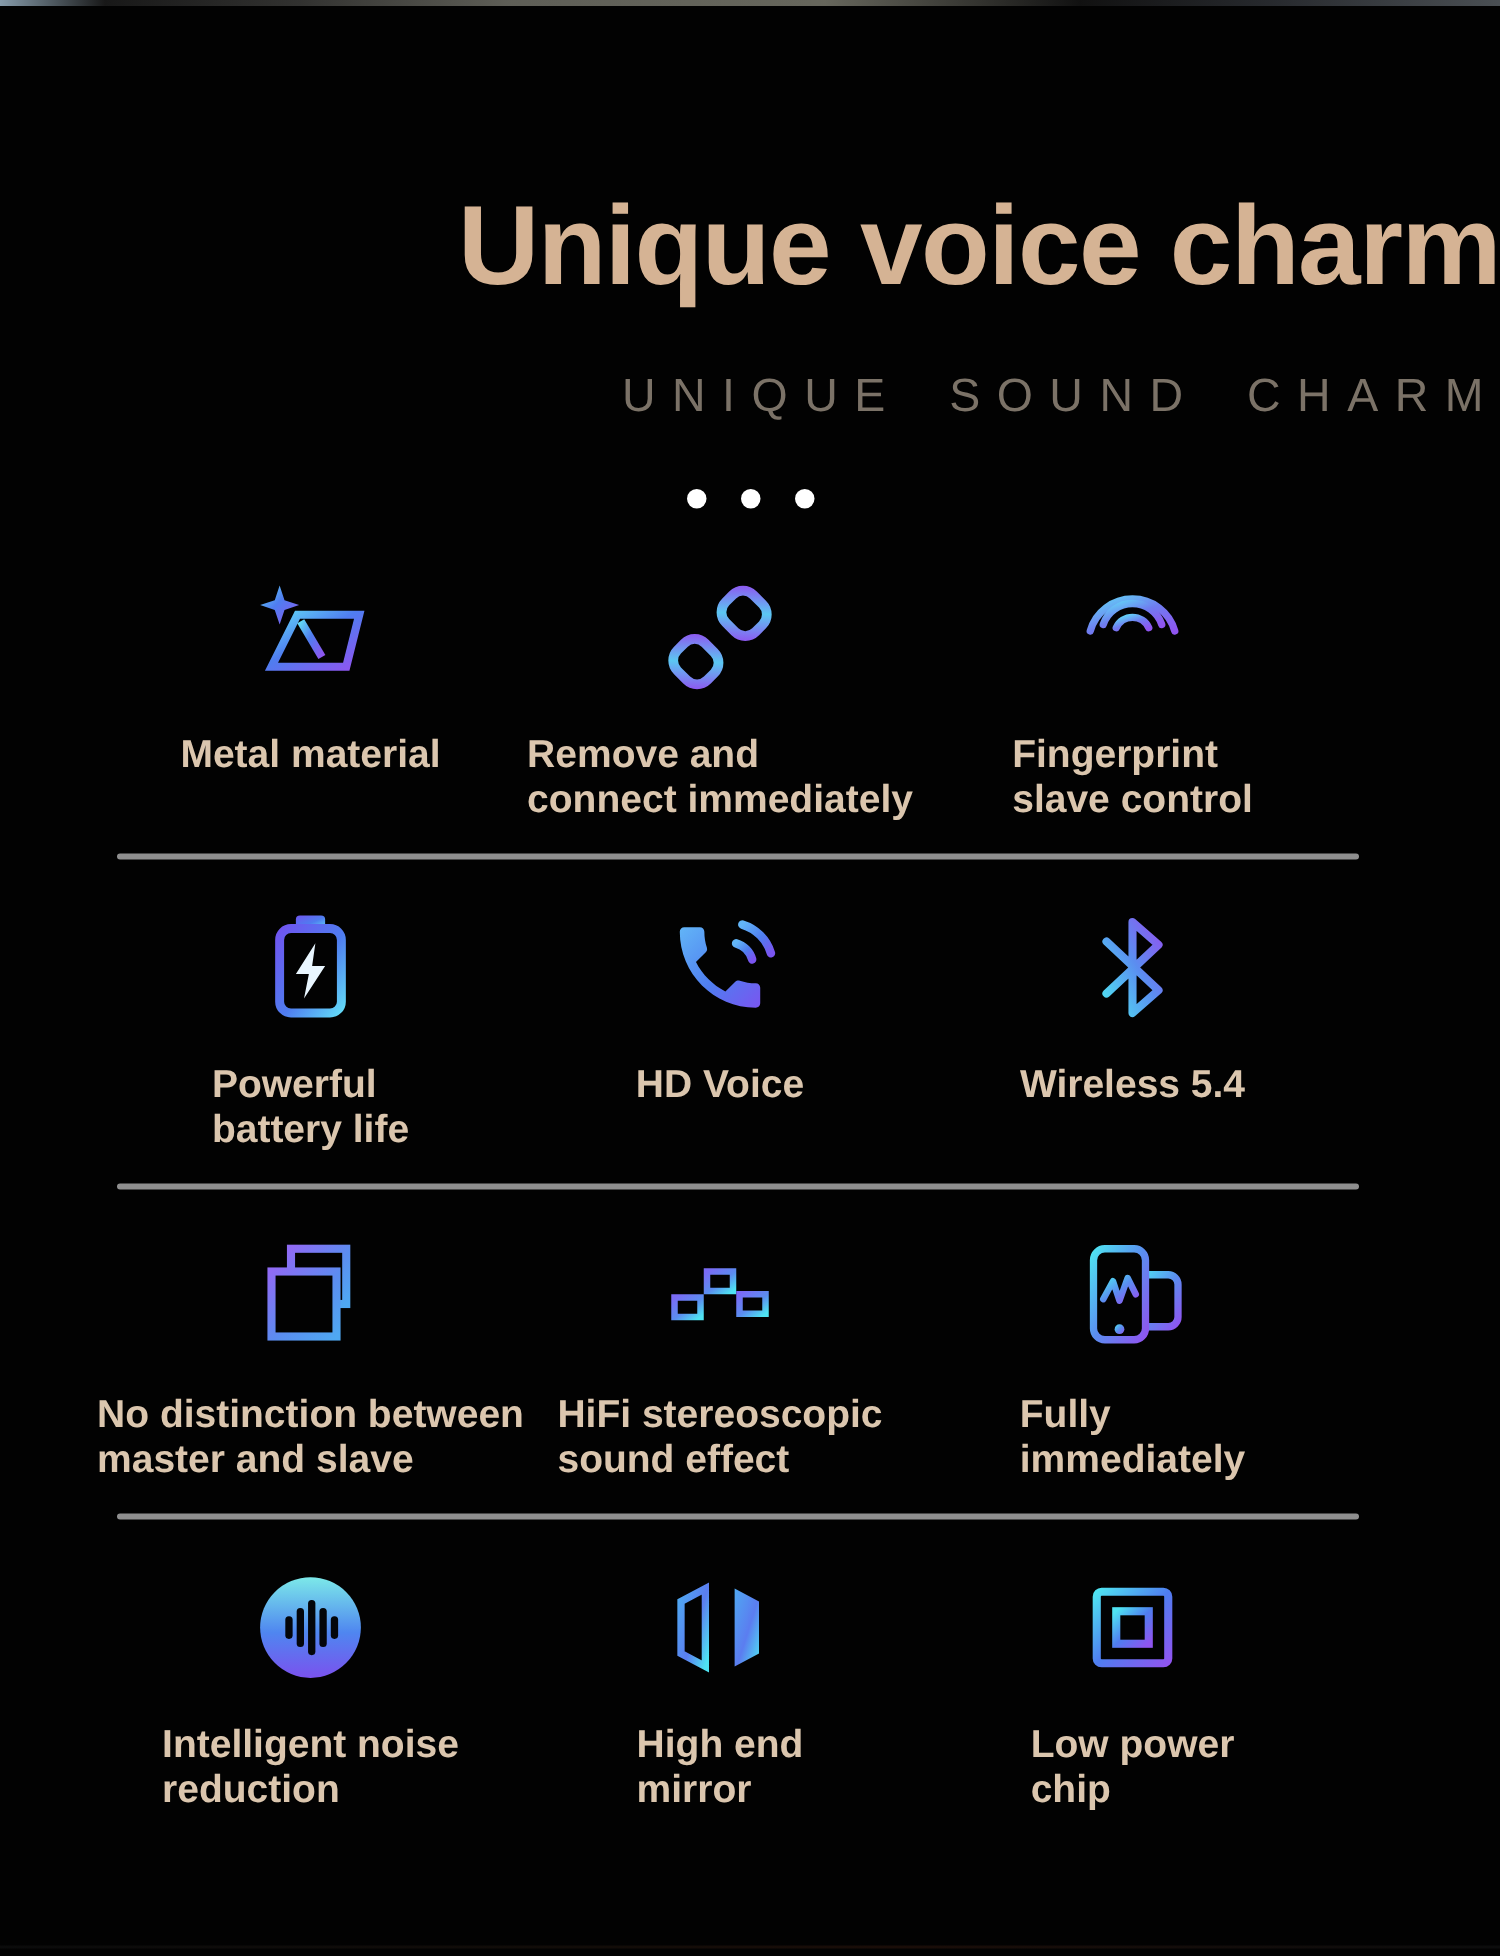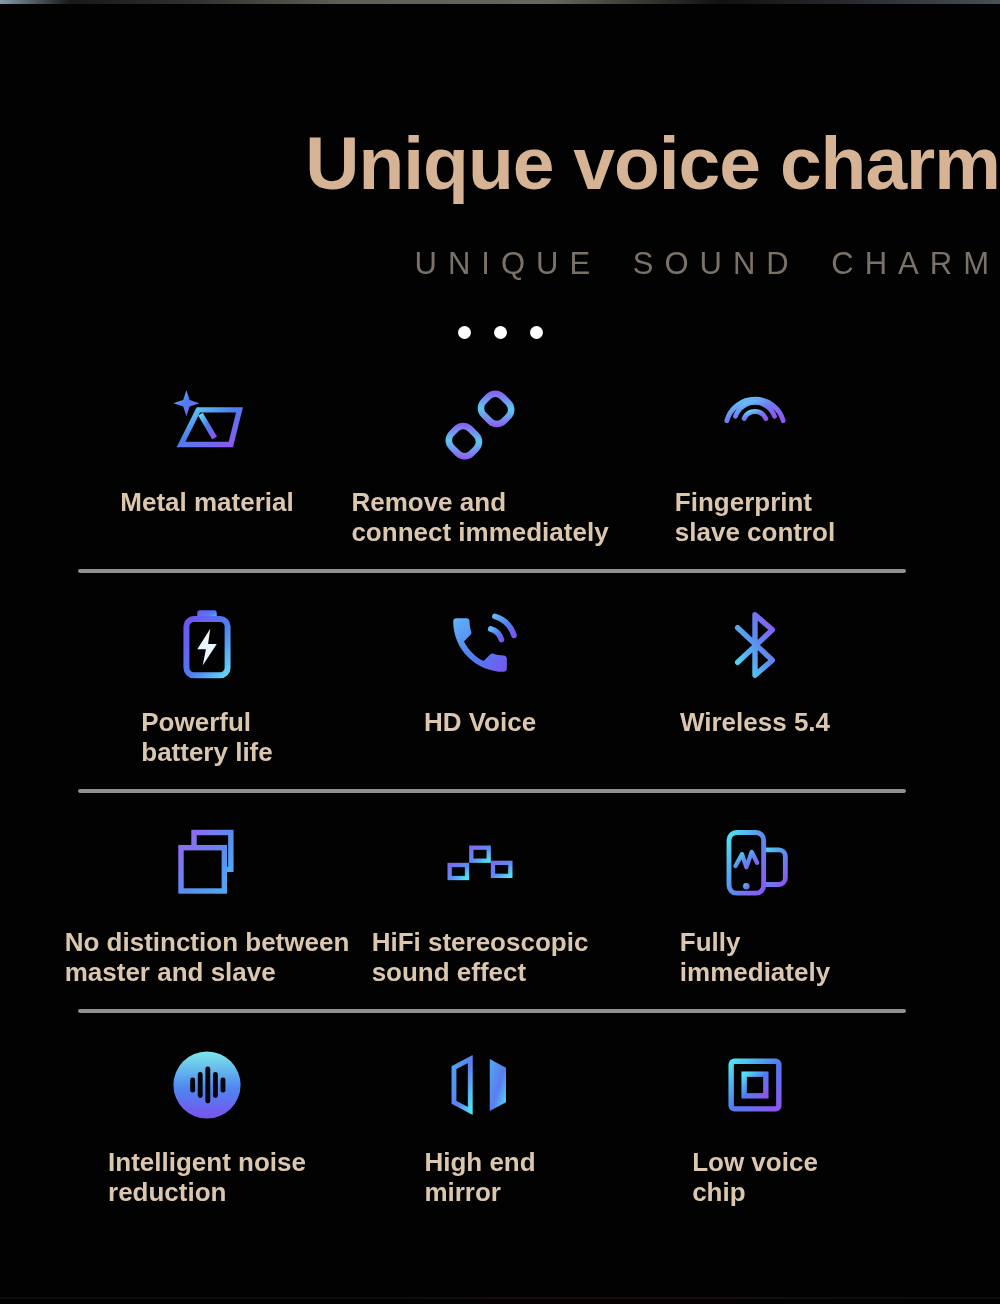--- a/index.html
+++ b/index.html
@@ -360,21 +360,21 @@
                 <line x1="4" y1="46" x2="14" y2="46"></line>
               <line x1="58" y1="26" x2="68" y2="26"></line>
                 <line x1="58" y1="36" x2="68" y2="36"></line>
                 <line x1="58" y1="46" x2="68" y2="46"></line>
             </g>
             <rect x="14" y="14" width="44" height="44" rx="3" fill="#020202" stroke="url(#g11)" stroke-width="5"></rect>
             <rect x="26" y="26" width="20" height="20" fill="none" stroke="url(#g11)" stroke-width="5"></rect>
           </svg>
         </div>
         <div class="label">
-          <span class="label-line">Low voice</span>
+          <span class="label-line">Low power</span>
           <span class="label-line">chip</span>
         </div>
       </div>
     </div>
 
   </div>
 
   <div class="bottom-strip"></div>
 </div>
 

